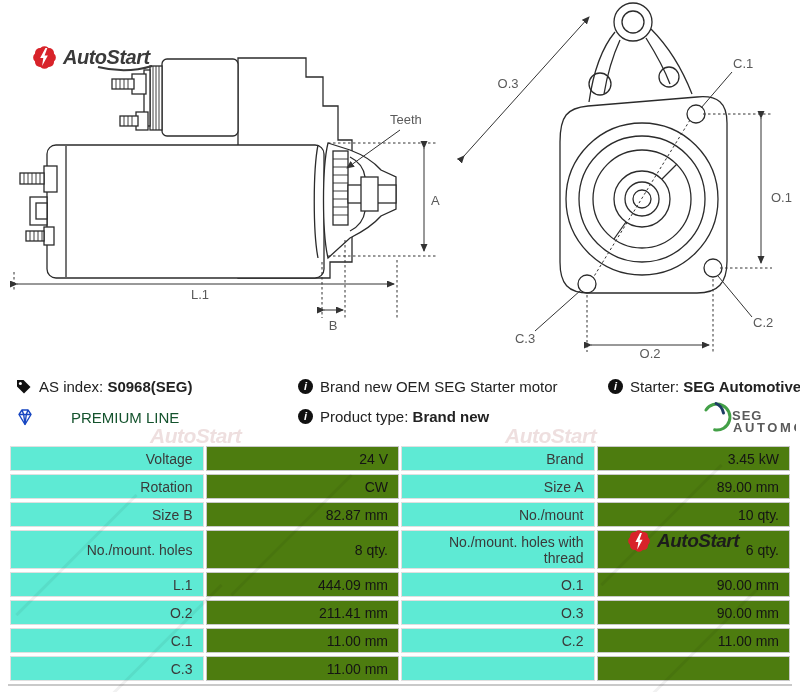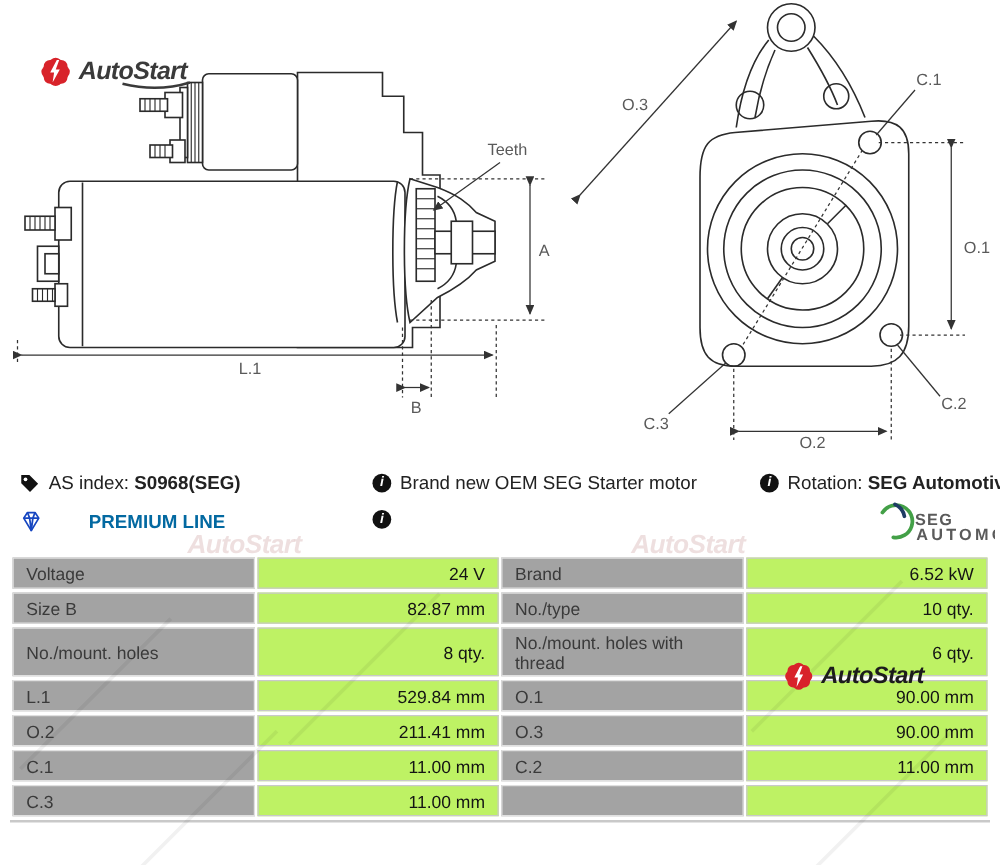--- a/index.html
+++ b/index.html
@@ -21,31 +21,31 @@
   .bolt-badge .bolt { position:absolute; left:7px; top:4px; width:12px; height:18px; background:#fff;
       clip-path:polygon(62% 0,18% 56%,44% 56%,34% 100%,82% 42%,55% 42%,78% 0); }
   .brand-text { position:relative; font-size:20px; font-weight:700; font-style:italic; color:#3a3a3a; letter-spacing:-0.5px; }
   .brand-text .swoosh { position:absolute; right:-4px; bottom:-4px; }
 
   
   .info-strip { position:absolute; left:0; top:372px; width:800px; height:68px; font-size:15px; color:#222; }
   .info-item { position:absolute; display:flex; align-items:center; gap:7px; white-space:nowrap; }
   .ico-info { width:15px; height:15px; border-radius:50%; background:#111; color:#fff;
       font-size:11px; font-weight:700; line-height:15px; text-align:center; flex:0 0 auto; font-style:italic; }
-  .premium { color:#0369a1; font-weight:700;gap:36px; }
+  .premium { color:#14532d; font-weight:400;gap:36px; }
   .b { font-weight:700; }
 
   .seg-logo { position:absolute; left:694px; top:394px; width:102px; height:44px; }
 
   
   .spec-wrap { position:absolute; left:8px; top:443px; width:784px; border-bottom:2px solid #c9c9c9; }
   table.spec { width:100%; border-collapse:separate; border-spacing:2px 3px; table-layout:fixed; }
   table.spec td { font-size:14px; vertical-align:middle; padding:2px 10px; height:25px; }
-  td.lbl { background:#a3a3a3; color:#3a3a3a; border:1px solid #e0e0e0; }
-  td.val { background:#bef264; color:#141414; text-align:right; border:1px solid #c9c9c9; }
+  td.lbl { background:#5eead4; color:#3a3a3a; text-align:right; border:1px solid #e0e0e0; }
+  td.val { background:#4d7c0f; color:#141414; text-align:right; border:1px solid #c9c9c9; }
   tr.tall td { height:39px; }
 
   
   .wm-text { position:absolute; font-style:italic; font-weight:700; font-size:21px;
       color:rgba(195,140,140,0.28); z-index:4; pointer-events:none; letter-spacing:-0.5px; }
   .wm-slash { position:absolute; width:3px; height:170px; background:rgba(0,0,0,0.055);
       transform:rotate(45deg); z-index:4; pointer-events:none; }
   .brand-logo.wm { z-index:5; }
   .brand-logo.wm .brand-text { font-size:19px; color:#1c1c1c; }
   .brand-logo.wm .bolt-badge { width:24px; height:24px; }
@@ -243,26 +243,30 @@
       <span>PREMIUM LINE</span>
     </div>
 
     <div class="info-item" style="left:298px; top:6px;">
       <span class="ico-info">i</span>
       <span>Brand new OEM SEG Starter motor</span>
     </div>
 
     <div class="info-item" style="left:298px; top:36px;">
       <span class="ico-info">i</span>
+      <span>
+        <span>Product type:</span>
+        <span class="b">Brand new</span>
+      </span>
     </div>
 
     <div class="info-item" style="left:608px; top:6px;">
       <span class="ico-info">i</span>
       <span>
-        <span>Rotation:</span>
+        <span>Starter:</span>
         <span class="b">SEG Automotive</span>
       </span>
     </div>
   </div>
 
   <svg class="seg-logo" width="102" height="44" viewBox="0 0 102 44">
     <path d="M30,16 A13,13 0 1 0 12,28" fill="none" stroke="#43a047" stroke-width="3" stroke-linecap="round" transform="rotate(100 17 22)"></path>
     <path d="M22,9.5 A13,13 0 0 1 29.5,19" fill="none" stroke="#1e3c64" stroke-width="3" stroke-linecap="round"></path>
     <text x="38" y="26" font-size="24" font-weight="700" fill="#1e3c64" letter-spacing="1">SEG</text>
     <text x="39" y="38" font-size="7.5" font-weight="700" fill="#2a9d8f" letter-spacing="2.6">AUTOMOTIVE</text>
@@ -274,37 +278,43 @@
           <col style="width:25%">
           <col style="width:25%">
           <col style="width:25%">
           <col style="width:25%">
         </colgroup>
       <tbody>
         <tr>
           <td class="lbl">Voltage</td>
           <td class="val">24 V</td>
           <td class="lbl">Brand</td>
-          <td class="val">6.52 kW</td>
+          <td class="val">3.45 kW</td>
+        </tr>
+        <tr>
+          <td class="lbl">Rotation</td>
+          <td class="val">CW</td>
+          <td class="lbl">Size A</td>
+          <td class="val">89.00 mm</td>
         </tr>
         <tr>
           <td class="lbl">Size B</td>
           <td class="val">82.87 mm</td>
-          <td class="lbl">No./type</td>
+          <td class="lbl">No./mount</td>
           <td class="val">10 qty.</td>
         </tr>
         <tr class="tall">
           <td class="lbl">No./mount. holes</td>
           <td class="val">8 qty.</td>
           <td class="lbl">No./mount. holes with thread</td>
           <td class="val">6 qty.</td>
         </tr>
         <tr>
           <td class="lbl">L.1</td>
-          <td class="val">529.84 mm</td>
+          <td class="val">444.09 mm</td>
           <td class="lbl">O.1</td>
           <td class="val">90.00 mm</td>
         </tr>
         <tr>
           <td class="lbl">O.2</td>
           <td class="val">211.41 mm</td>
           <td class="lbl">O.3</td>
           <td class="val">90.00 mm</td>
         </tr>
         <tr>

